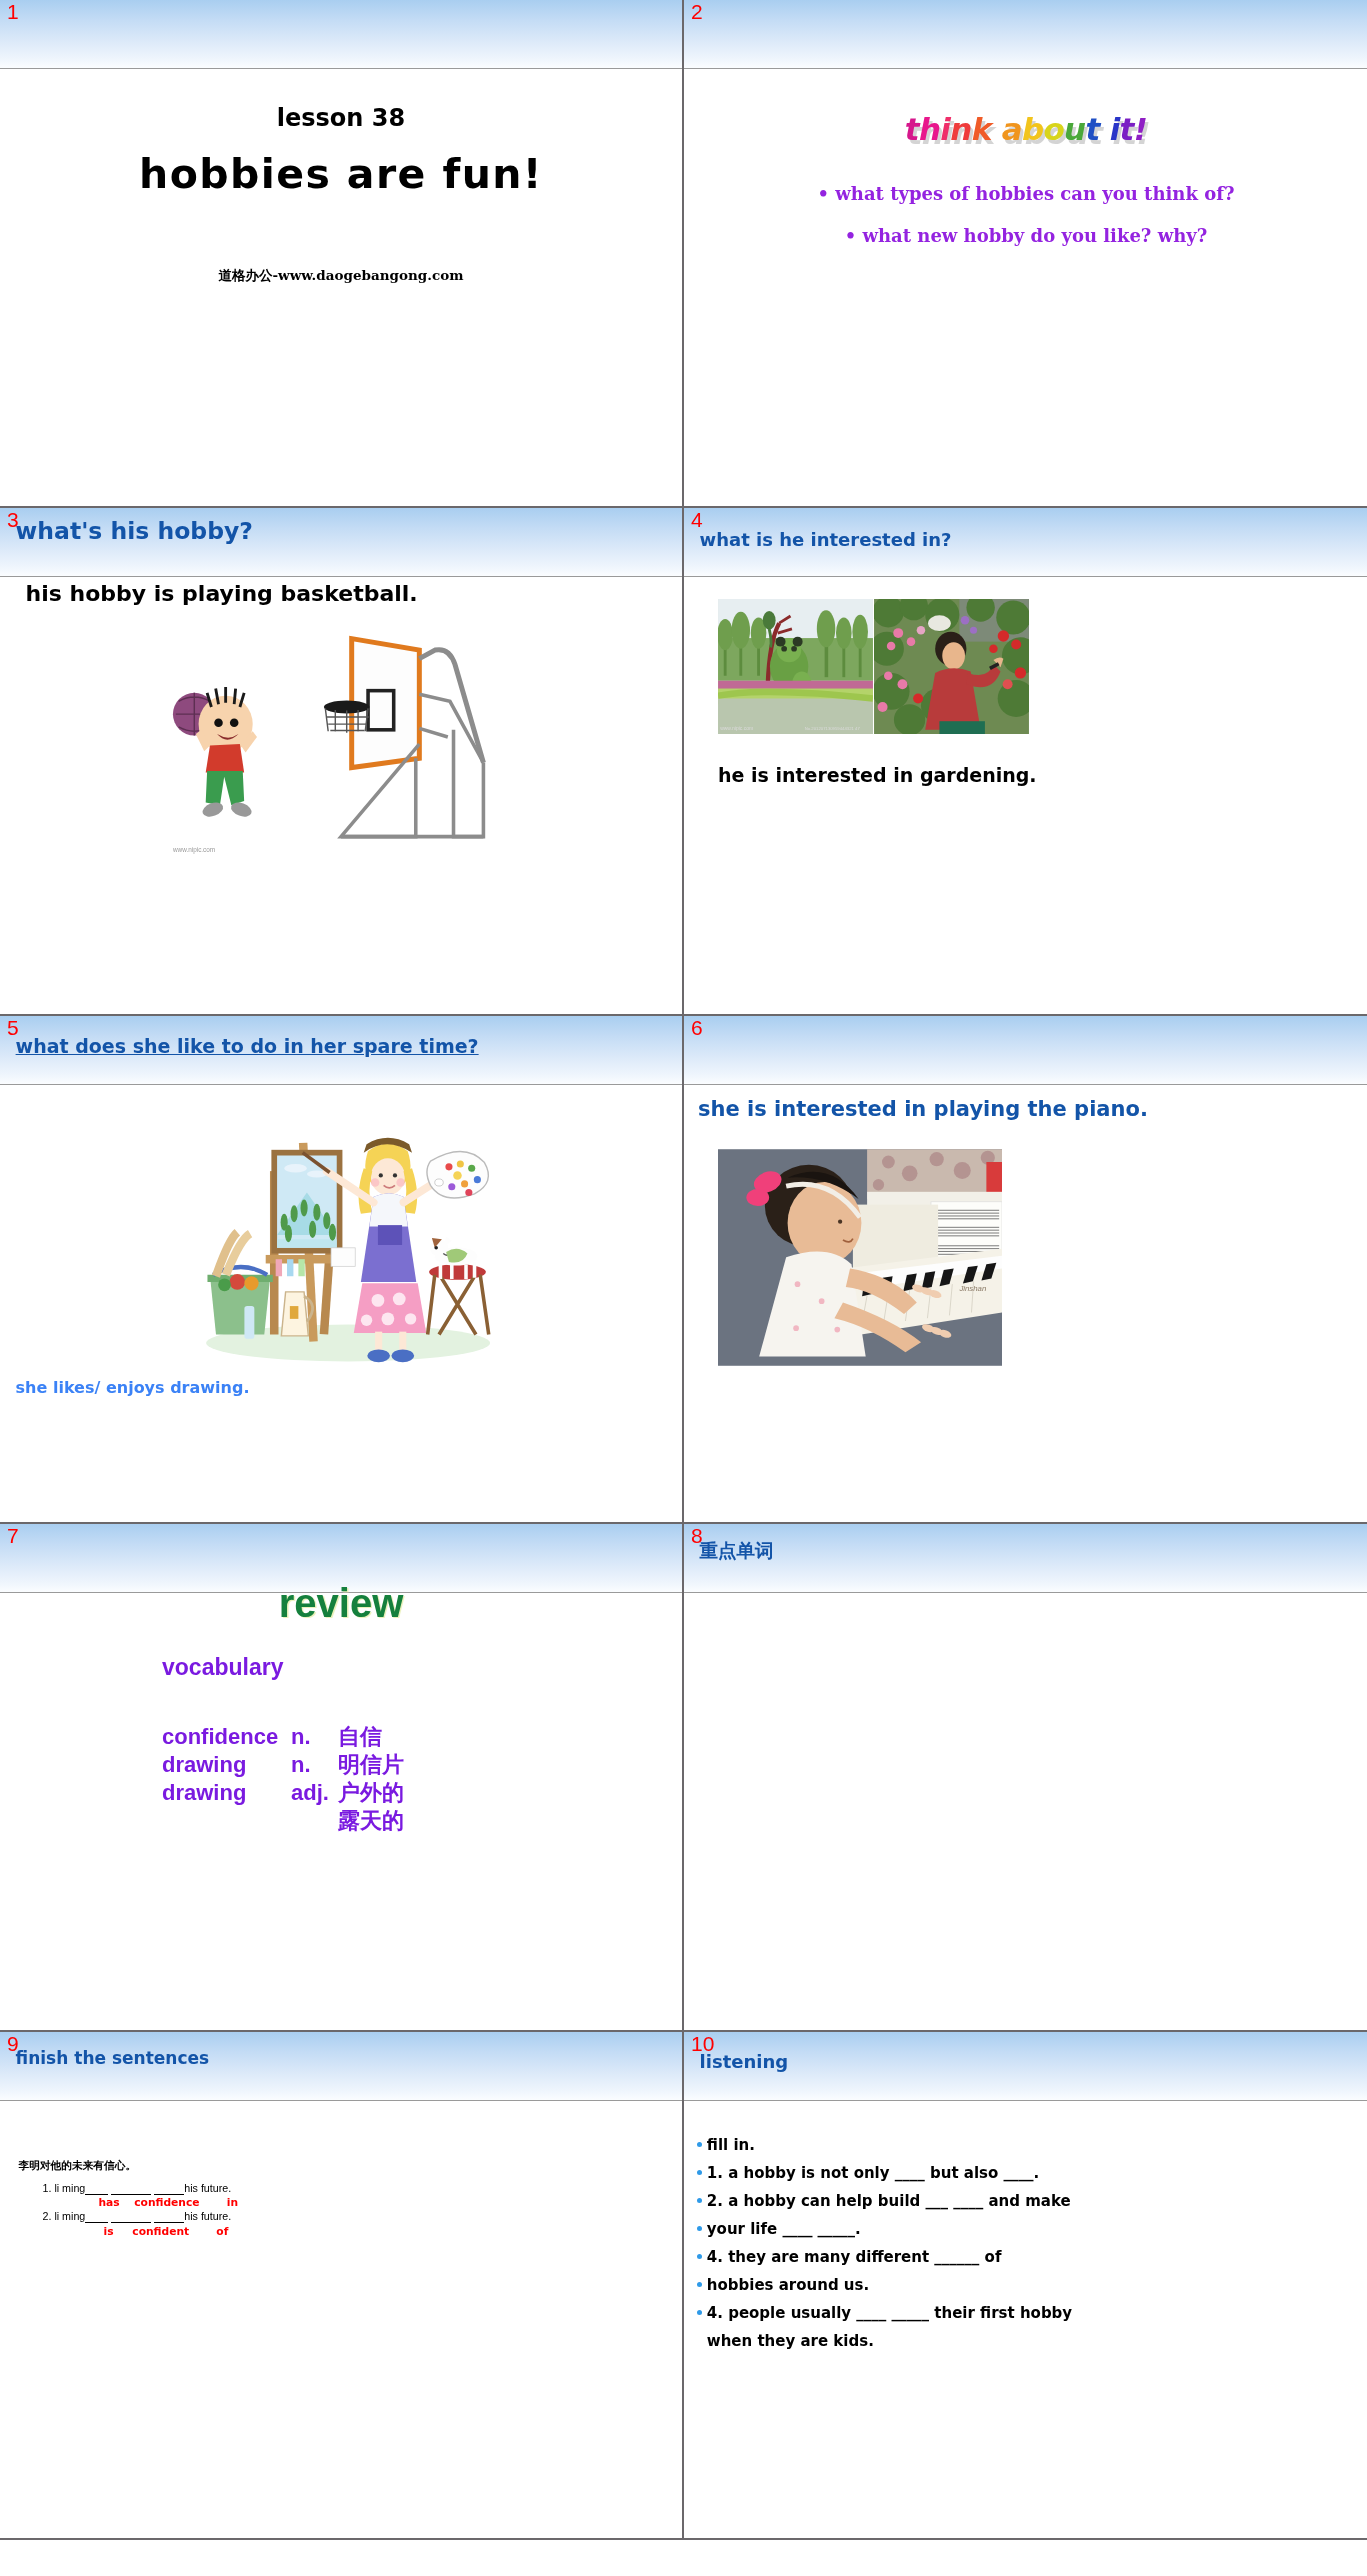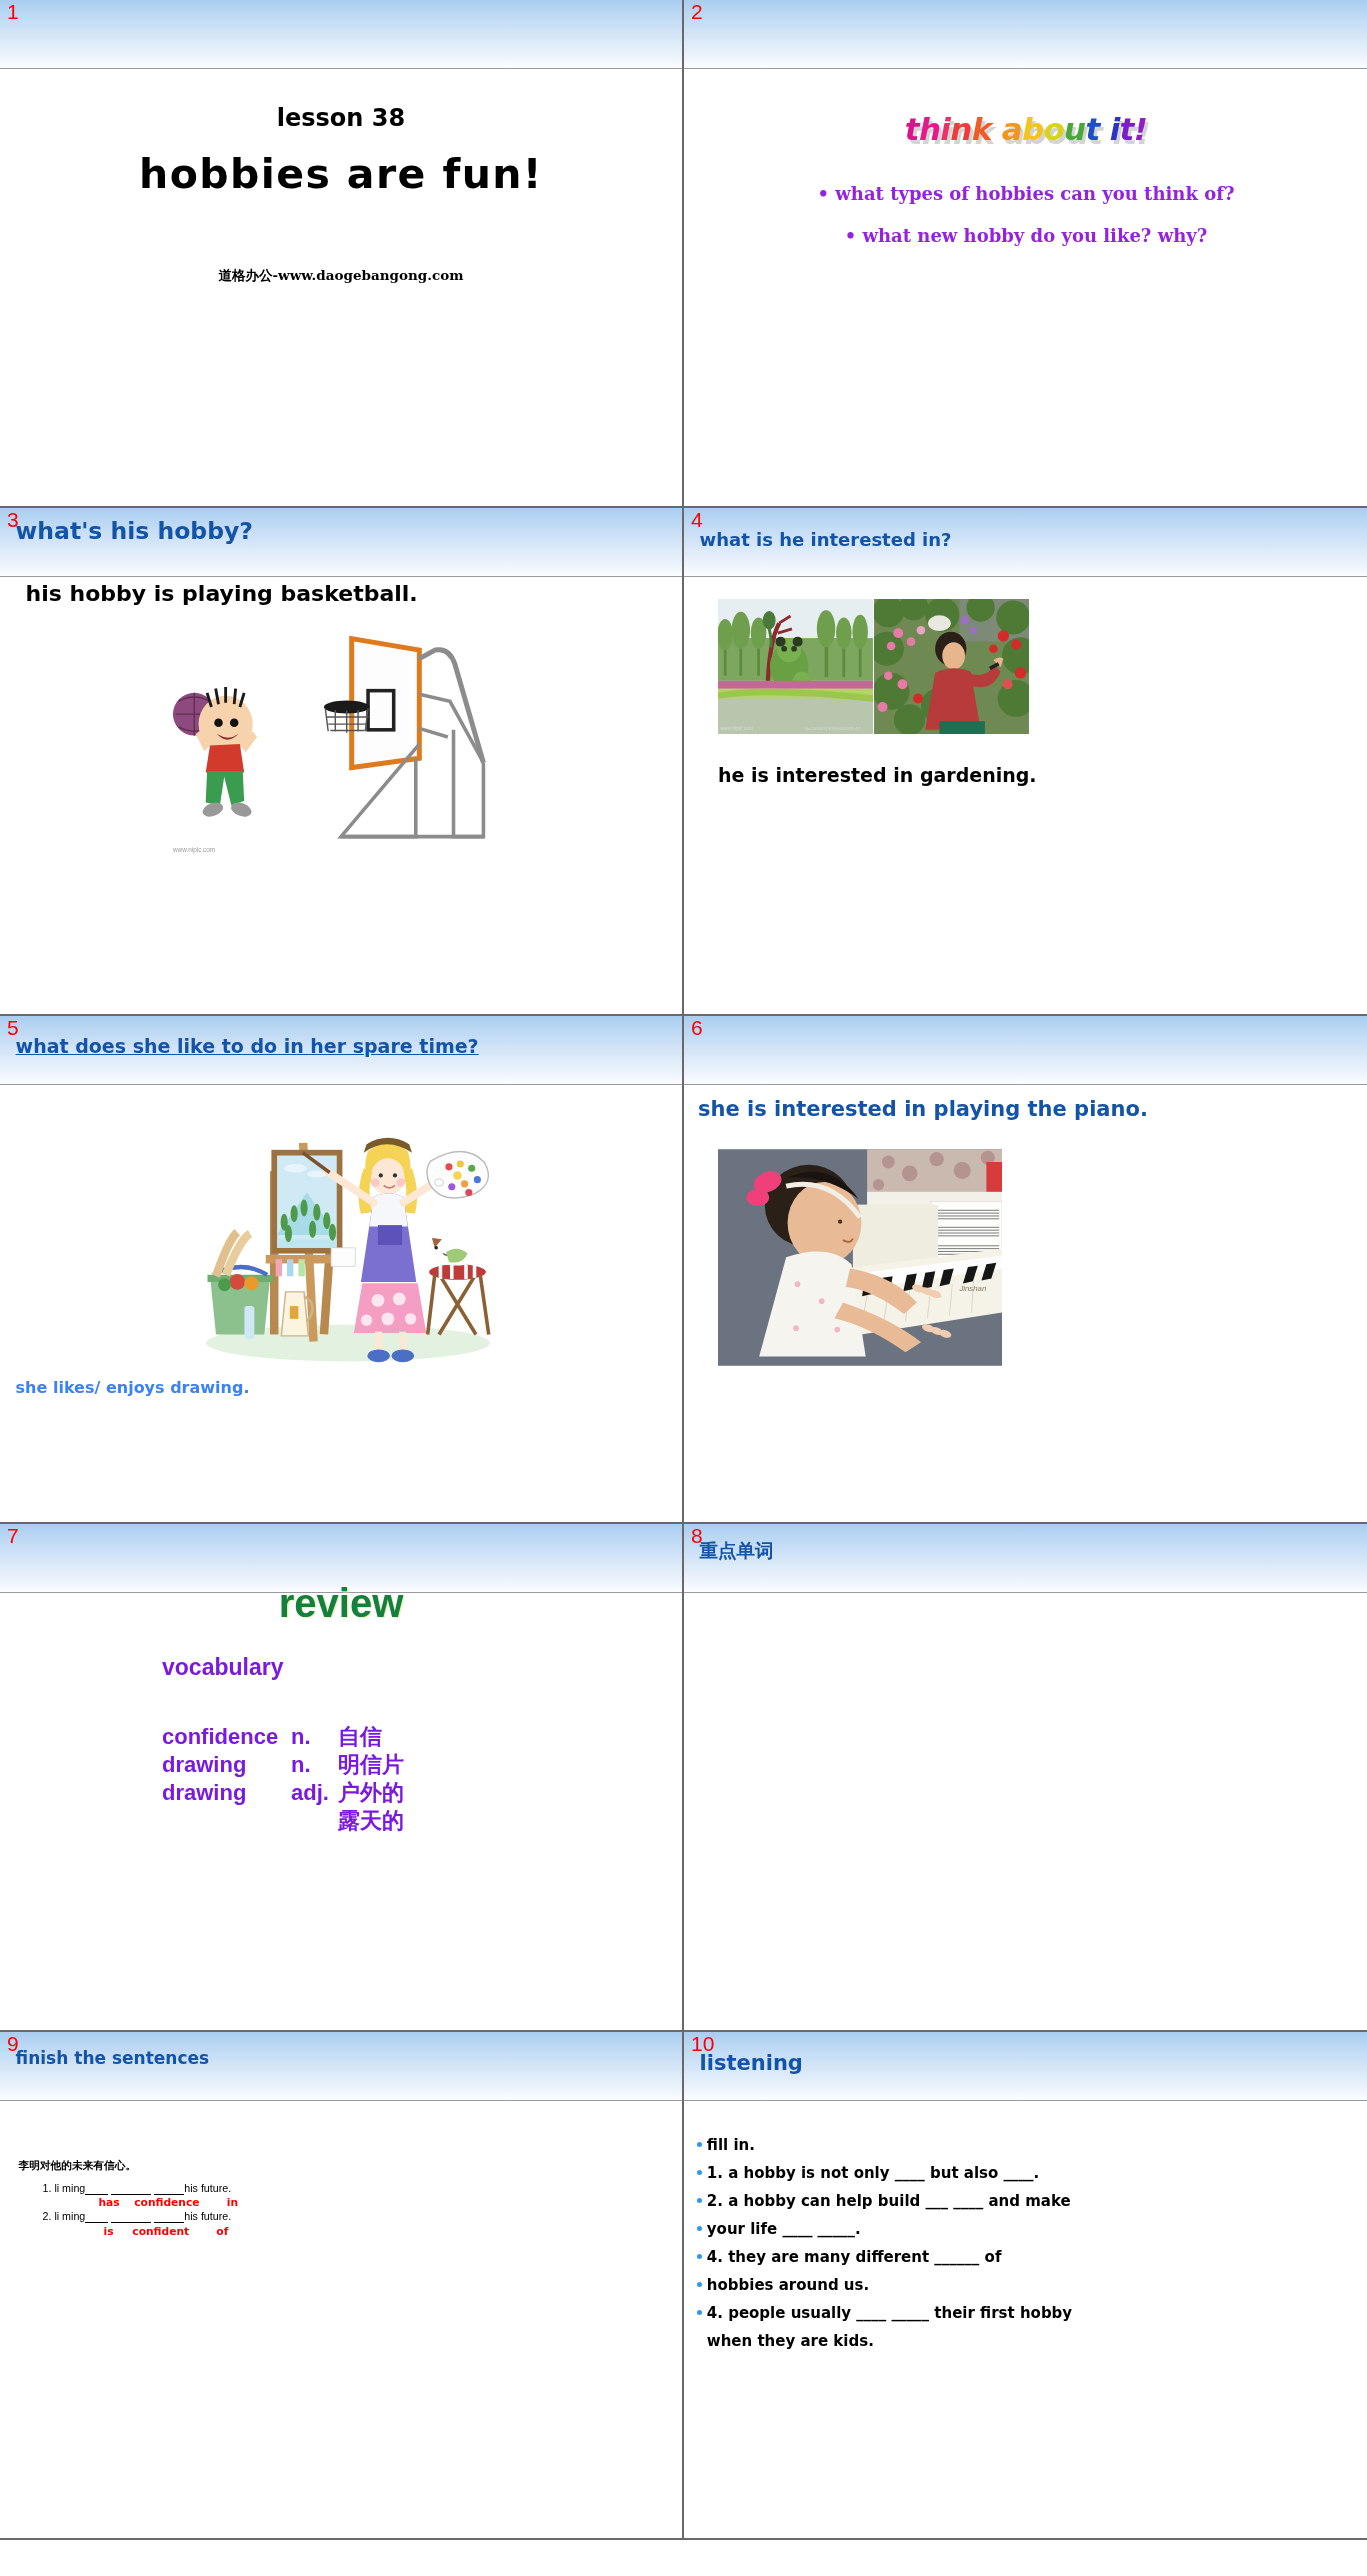--- a/index.html
+++ b/index.html
@@ -165,21 +165,21 @@
   
   .s9-hdr { top: 15.6px; font-size: 17px; }
   .s9-body { position: absolute; top: 57px; left: 18.5px; right: 7px; }
   .s9-cn { font-size: 10.7px; font-weight: bold; color: #000; font-family: "DejaVu Sans", sans-serif; margin-bottom: 8.5px; }
   .s9-q { font-size: 10.7px; color: #000; font-family: "Liberation Sans", sans-serif; position: relative; margin-left: 24px; }
   .s9-q .bl { display:inline-block; border-bottom: 1.4px solid #000; }
   .s9-ans { color: #ff0000; font-family: "DejaVu Sans", sans-serif; font-weight: bold; font-size: 10.7px; }
   .s9-row { margin-bottom: 1.4px; }
 
   
-  .s10-hdr { top: 18.5px; font-size: 21px; }
+  .s10-hdr { top: 18.5px; font-size: 18px; }
   .s10-list {
     position: absolute; top: 34px; left: 12.8px; right: 5.7px;
     font-size: 15px; color: #000; line-height: 1.3;
   }
   .s10-list li { list-style: none; position: relative; padding-left: 10px; margin-bottom: 8.5px; }
   .s10-list li:before {
     content: ""; position: absolute; left: 0.7px; top: 6.4px;
     width: 5px; height: 5px; border-radius: 50%; background: #2f9ae8;
   }
   .nobul:before { background: #2f9ae8 !important; }

